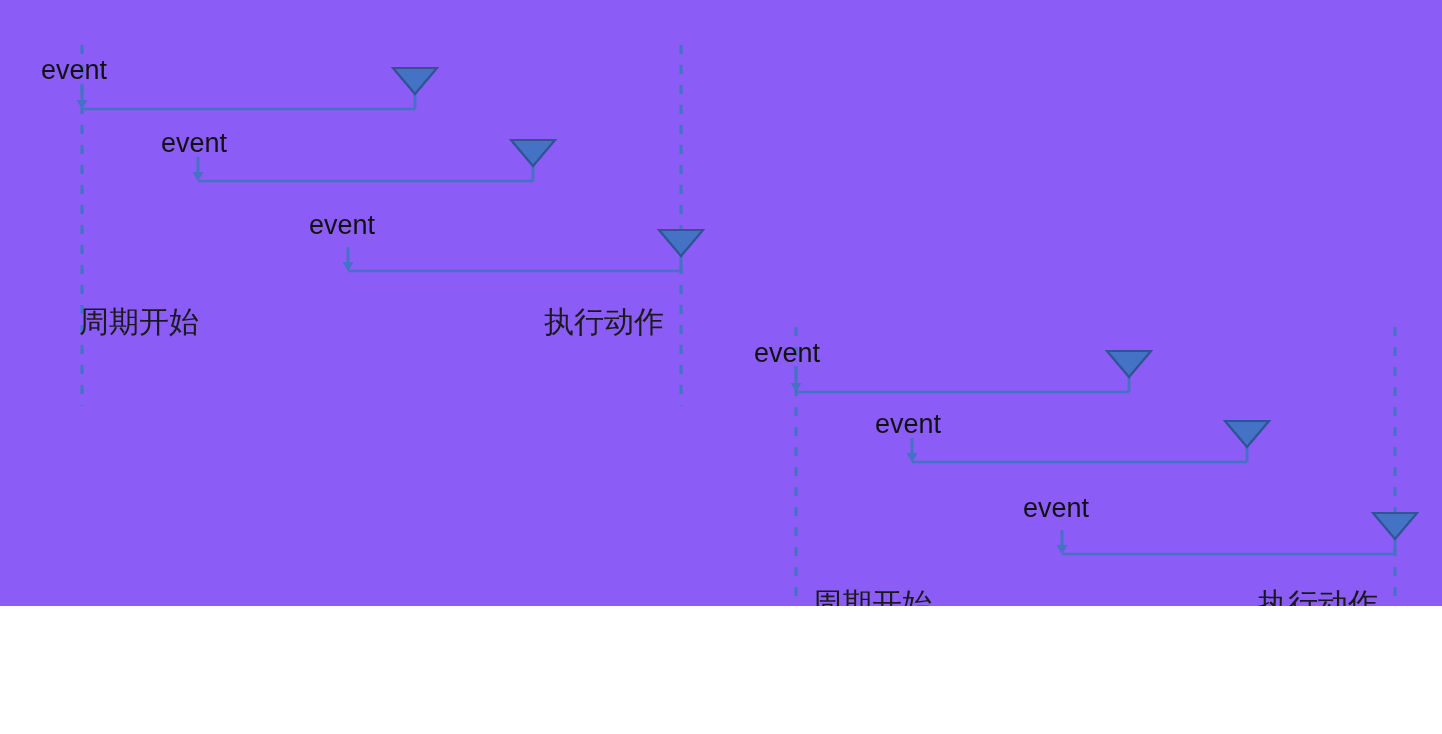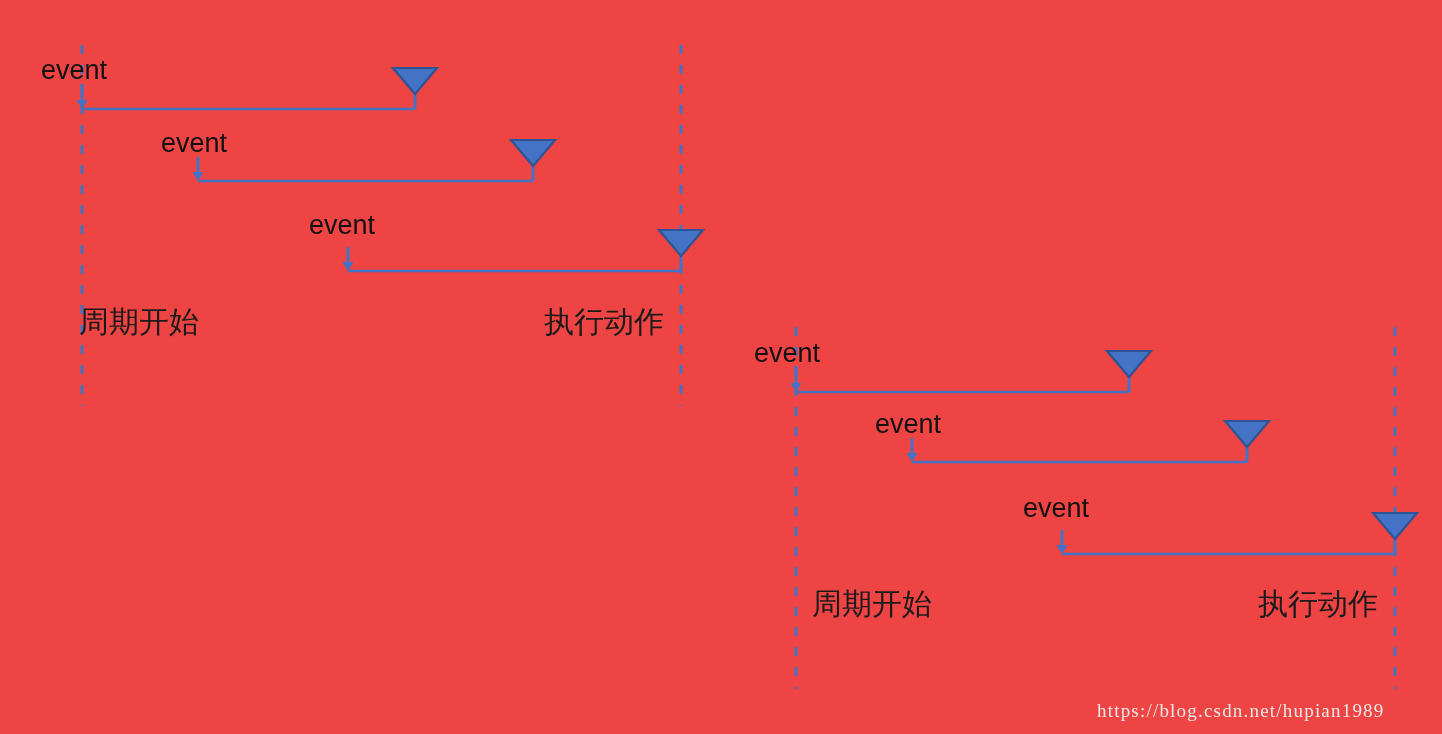--- a/index.html
+++ b/index.html
@@ -6,22 +6,22 @@
     margin: 0;
     padding: 0;
     background: #ffffff;
   }
   body {
     font-family: "Liberation Sans", sans-serif;
   }
   #canvas {
     position: relative;
     width: 1442px;
-    height: 734px;
-    background: #ef4444;
+    height: 606px;
+    background: #8b5cf6;
     overflow: hidden;
   }
   .svg-layer {
     position: absolute;
     top: 0;
     left: 0;
     width: 1442px;
     height: 734px;
   }
   .label {

